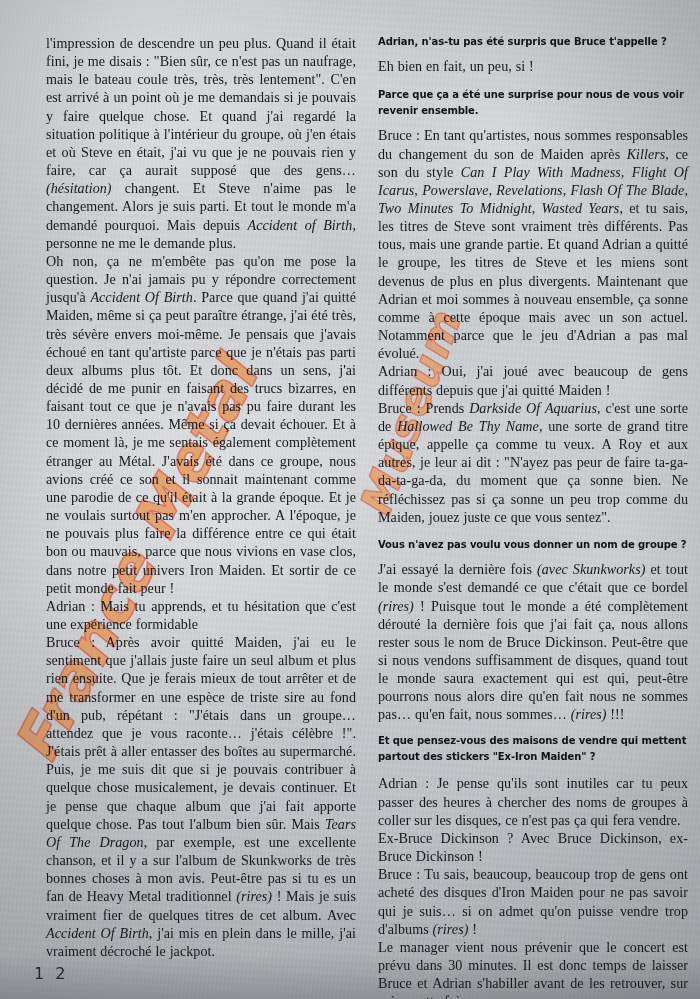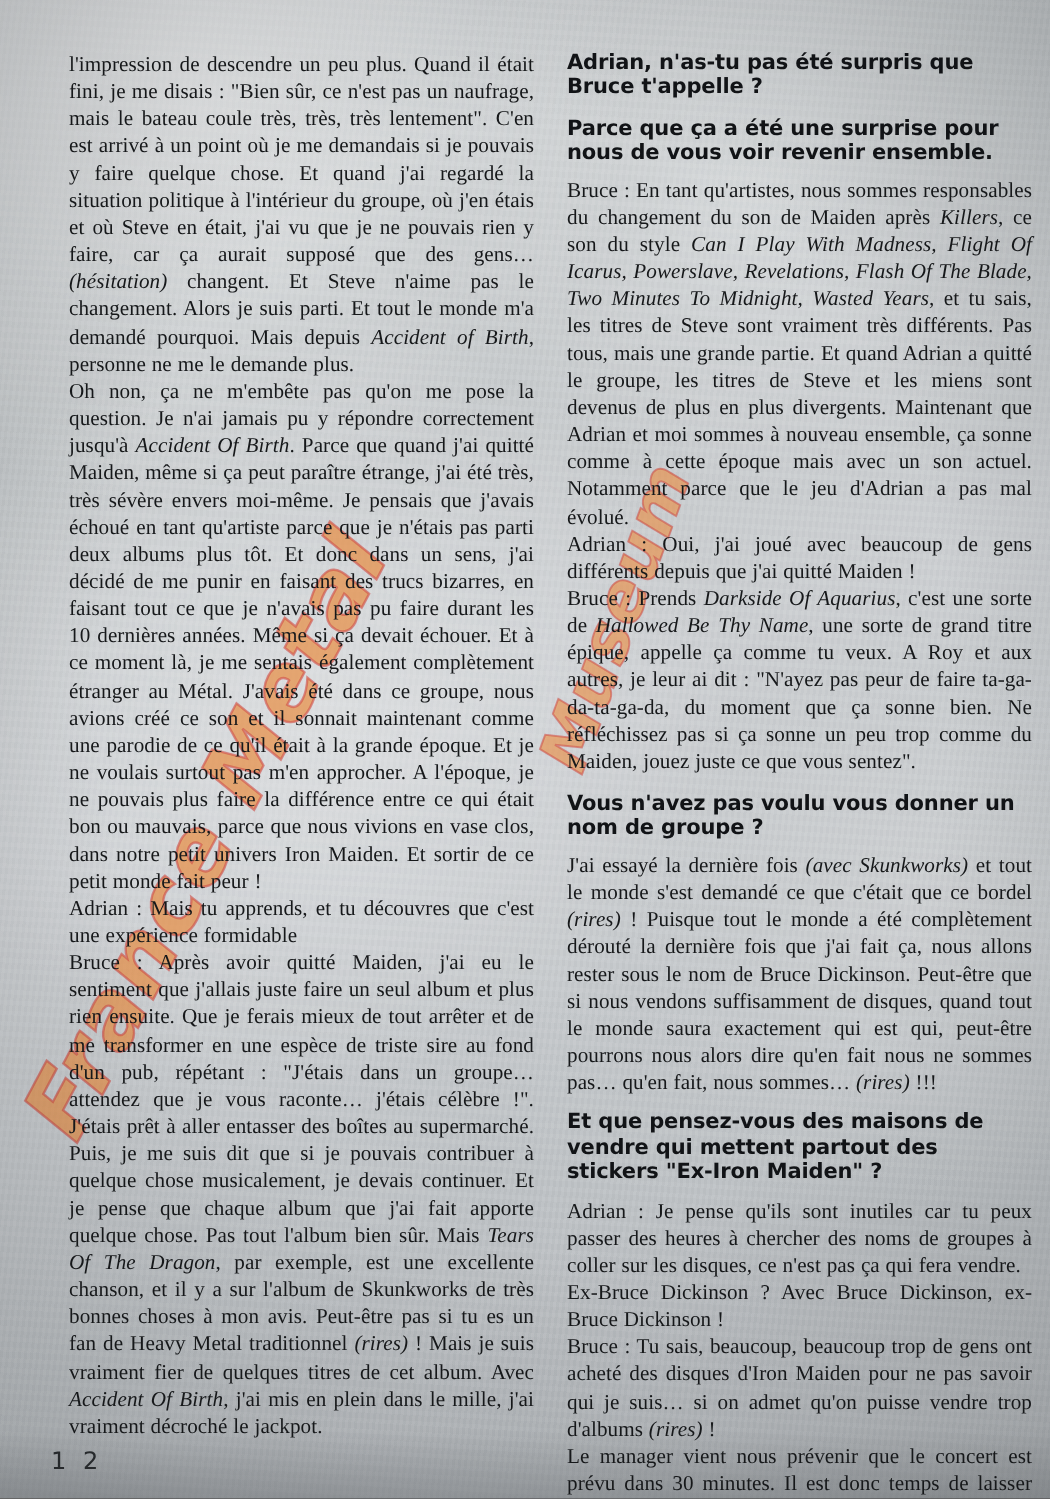--- a/index.html
+++ b/index.html
@@ -99,21 +99,21 @@
     text-justify: inter-word;
     letter-spacing: .05px;
     word-spacing: .3px;
   }
   p.body + p.body { margin-top: 0; }
   p.gap { margin-top: 9px; }
 
   h3.q {
     margin: 11px 0 7px 0;
     font-family: "DejaVu Sans", sans-serif;
-    font-size: 14px;
+    font-size: 10px;
     font-weight: 700;
     line-height: 16.4px;
     letter-spacing: -.1px;
     color: #111316;
   }
   h3.q.tight { margin-top: 9px; }
 
   .spk {
     font-weight: 400;
     font-family: "Liberation Serif", serif;
@@ -155,28 +155,29 @@
   <div class="wm" id="wm-right">Museum</div>
 
   <div id="columns">
 
     <div class="col" id="col-left">
       <p class="body"><span>l'impression de descendre un peu plus. Quand il était fini, je me disais : "Bien sûr, ce n'est pas un naufrage, mais le bateau coule très, très, très lentement". C'en est arrivé à un point où je me demandais si je pouvais y faire quelque chose. Et quand j'ai regardé la situation politique à l'intérieur du groupe, où j'en étais et où Steve en était, j'ai vu que je ne pouvais rien y faire, car ça aurait supposé que des gens… </span><span class="ital">(hésitation)</span><span> changent. Et Steve n'aime pas le changement. Alors je suis parti. Et tout le monde m'a demandé pourquoi. Mais depuis </span><span class="ital">Accident of Birth</span><span>, personne ne me le demande plus.</span></p>
 
 
       <p class="body"><span>Oh non, ça ne m'embête pas qu'on me pose la question. Je n'ai jamais pu y répondre correctement jusqu'à </span><span class="ital">Accident Of Birth</span><span>. Parce que quand j'ai quitté Maiden, même si ça peut paraître étrange, j'ai été très, très sévère envers moi-même. Je pensais que j'avais échoué en tant qu'artiste parce que je n'étais pas parti deux albums plus tôt. Et donc dans un sens, j'ai décidé de me punir en faisant des trucs bizarres, en faisant tout ce que je n'avais pas pu faire durant les 10 dernières années. Même si ça devait échouer. Et à ce moment là, je me sentais également complètement étranger au Métal. J'avais été dans ce groupe, nous avions créé ce son et il sonnait maintenant comme une parodie de ce qu'il était à la grande époque. Et je ne voulais surtout pas m'en approcher. A l'époque, je ne pouvais plus faire la différence entre ce qui était bon ou mauvais, parce que nous vivions en vase clos, dans notre petit univers Iron Maiden. Et sortir de ce petit monde fait peur !</span></p>
 
-      <p class="body gap"><span class="spk">Adrian :</span><span> Mais tu apprends, et tu découvres que c'est une expérience formidable</span></p>
+      <p class="body gap"><span class="spk">Adrian :</span><span> Mais tu apprends, et tu hésitation que c'est une expérience formidable</span></p>
 
       <p class="body"><span class="spk">Bruce :</span><span> Après avoir quitté Maiden, j'ai eu le sentiment que j'allais juste faire un seul album et plus rien ensuite. Que je ferais mieux de tout arrêter et de me transformer en une espèce de triste sire au fond d'un pub, répétant : "J'étais dans un groupe… attendez que je vous raconte… j'étais célèbre !". J'étais prêt à aller entasser des boîtes au supermarché. Puis, je me suis dit que si je pouvais contribuer à quelque chose musicalement, je devais continuer. Et je pense que chaque album que j'ai fait apporte quelque chose. Pas tout l'album bien sûr. Mais </span><span class="ital">Tears Of The Dragon</span><span>, par exemple, est une excellente chanson, et il y a sur l'album de Skunkworks de très bonnes choses à mon avis. Peut-être pas si tu es un fan de Heavy Metal traditionnel </span><span class="ital">(rires)</span><span> ! Mais je suis vraiment fier de quelques titres de cet album. Avec </span><span class="ital">Accident Of Birth</span><span>, j'ai mis en plein dans le mille, j'ai vraiment décroché le jackpot.</span></p>
     </div>
 
     <div class="col" id="col-right">
       <h3 class="q" style="margin-top:0">Adrian, n'as-tu pas été surpris que Bruce t'appelle ?</h3>
 
+      <p class="body indent-ans">Eh bien en fait, un peu, si !</p>
 
       <h3 class="q">Parce que ça a été une surprise pour nous de vous voir revenir ensemble.</h3>
 
       <p class="body"><span class="spk">Bruce :</span><span> En tant qu'artistes, nous sommes responsables du changement du son de Maiden après </span><span class="ital">Killers</span><span>, ce son du style </span><span class="ital">Can I Play With Madness, Flight Of Icarus, Powerslave, Revelations, Flash Of The Blade, Two Minutes To Midnight, Wasted Years</span><span>, et tu sais, les titres de Steve sont vraiment très différents. Pas tous, mais une grande partie. Et quand Adrian a quitté le groupe, les titres de Steve et les miens sont devenus de plus en plus divergents. Maintenant que Adrian et moi sommes à nouveau ensemble, ça sonne comme à cette époque mais avec un son actuel. Notamment parce que le jeu d'Adrian a pas mal évolué.</span></p>
 
       <p class="body"><span class="spk">Adrian :</span><span> Oui, j'ai joué avec beaucoup de gens différents depuis que j'ai quitté Maiden !</span></p>
 
       <p class="body"><span class="spk">Bruce :</span><span> Prends </span><span class="ital">Darkside Of Aquarius</span><span>, c'est une sorte de </span><span class="ital">Hallowed Be Thy Name</span><span>, une sorte de grand titre épique, appelle ça comme tu veux. A Roy et aux autres, je leur ai dit : "N'ayez pas peur de faire ta-ga-da-ta-ga-da, du moment que ça sonne bien. Ne réfléchissez pas si ça sonne un peu trop comme du Maiden, jouez juste ce que vous sentez".</span></p>
 
       <h3 class="q">Vous n'avez pas voulu vous donner un nom de groupe ?</h3>

